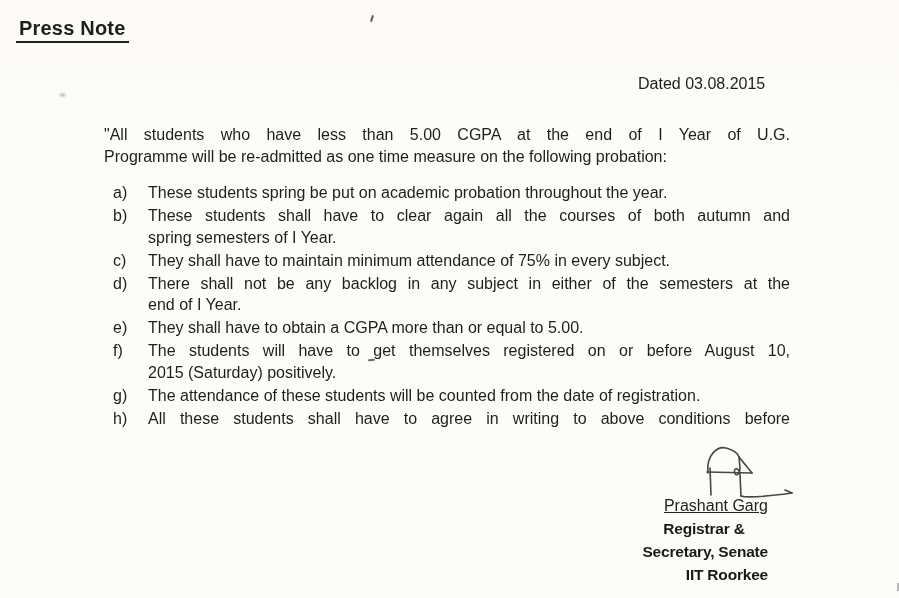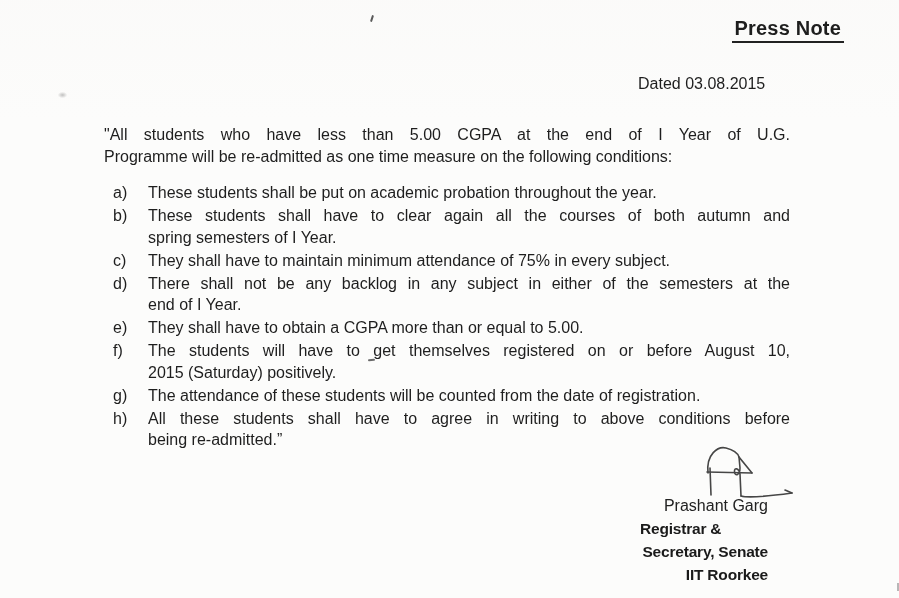--- a/index.html
+++ b/index.html
@@ -8,40 +8,40 @@
   body {
     background: var(--paper);
     font-family: "Liberation Sans", sans-serif;
     color: var(--ink);
     position: relative;
   }
   .page { position:absolute; inset:0; background:
     linear-gradient(180deg, rgba(250,249,248,.6) 0%, rgba(255,255,255,0) 20%),
     var(--paper);
   }
-  .doc-title-wrap { position:absolute; top:17px; left:4px; width:840px; text-align:right; }
+  .doc-title-wrap { position:absolute; top:17px; left:16px; width:840px; text-align:left; }
   .doc-title {
     display:inline-block;
     font-size:20px; font-weight:bold;
     border-bottom:2px solid #222;
     padding:0 3px 1px 3px;
     letter-spacing:.2px;
   }
   .date-line { position:absolute; top:63px; left:638px; font-size:16px;margin-top:12px; }
   .intro { position:absolute; top:124px; left:104px; width:686px; font-size:16px; line-height:21.5px; }
   .justify { text-align:justify; text-align-last:justify; }
   .conditions { position:absolute; top:182px; left:113px; width:677px; font-size:16px; line-height:21.5px; }
   .cond-item { display:flex; margin-bottom:1.5px; }
   .cond-marker { flex:0 0 35px; }
   .cond-body { flex:1; }
   .sig-scribble { position:absolute; left:688px; top:442px; }
   .sig-block { position:absolute; left:640px; top:494px; width:128px; line-height:23px; }
-  .sig-name { font-size:16px; text-align:right; color:#222; }
+  .sig-name { font-size:16px; text-align:right; color:#222;text-decoration:underline; }
   .sig-bold { font-size:15.5px; font-weight:bold; letter-spacing:-0.2px; color:#1a1a1a; }
-  .align-r { text-align:left; }
+  .align-r { text-align:center; }
   .align-l { text-align:right; }
   
   .speck { position:absolute; left:58px; top:92px; width:9px; height:6px;
     background:radial-gradient(ellipse, #777 0%, rgba(120,120,120,0) 75%); opacity:.45; }
   .tick { position:absolute; left:371px; top:15px; width:2px; height:7px; background:#333;
     transform:rotate(18deg); opacity:.8; border-radius:1px; }
   .dash-artifact { position:absolute; left:368px; top:359px; width:7px; height:2px;
     background:#3a3a3a; opacity:.75; border-radius:1px; transform:rotate(-6deg); }
   .edge-mark { position:absolute; right:0px; top:583px; width:2px; height:8px; background:#9a9a9a; opacity:.7; }
 </style>
@@ -51,28 +51,28 @@
 <div class="page">
 
   <div class="doc-title-wrap">
     <span class="doc-title">Press Note</span>
   </div>
 
   <div class="date-line">Dated 03.08.2015</div>
 
   <div class="intro">
     <div class="justify">"All students who have less than 5.00 CGPA at the end of I Year of U.G.</div>
-    <div>Programme will be re-admitted as one time measure on the following conditions:</div>
+    <div>Programme will be re-admitted as one time measure on the following probation:</div>
   </div>
 
   <div class="conditions">
       <div class="cond-item">
         <div class="cond-marker">a)</div>
         <div class="cond-body">
-          <div class="cond-line">These students shall be put on academic probation throughout the year.</div>
+          <div class="cond-line">These students spring be put on academic probation throughout the year.</div>
         </div>
       </div>
       <div class="cond-item">
         <div class="cond-marker">b)</div>
         <div class="cond-body">
           <div class="cond-line justify">These students shall have to clear again all the courses of both autumn and</div>
           <div class="cond-line">spring semesters of I Year.</div>
         </div>
       </div>
       <div class="cond-item">
@@ -104,21 +104,20 @@
       <div class="cond-item">
         <div class="cond-marker">g)</div>
         <div class="cond-body">
           <div class="cond-line">The attendance of these students will be counted from the date of registration.</div>
         </div>
       </div>
       <div class="cond-item">
         <div class="cond-marker">h)</div>
         <div class="cond-body">
           <div class="cond-line justify">All these students shall have to agree in writing to above conditions before</div>
-          <div class="cond-line">being re-admitted.”</div>
         </div>
       </div>
     </div>
 
   <svg class="sig-scribble" width="110" height="60" viewBox="0 0 110 60">
     <g fill="none" stroke="#333" stroke-width="1.6" stroke-linecap="round" opacity="0.9">
       <path d="M 20 31 C 18 12, 30 4, 38 6 C 46 8, 50 12, 51 15 L 64 31"></path>
       <path d="M 19 30 L 64 31"></path>
       <path d="M 22 26 L 23 53"></path>
       <path d="M 51 15 L 52 26 C 52 33, 47 35, 46.5 30 C 46 25, 51 26, 52 32 L 53 54"></path>

